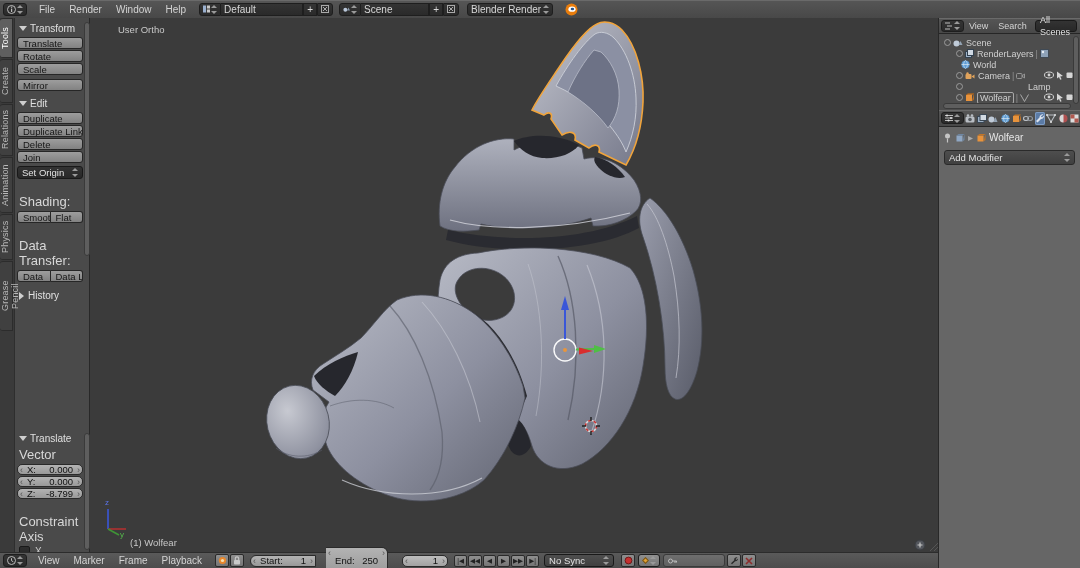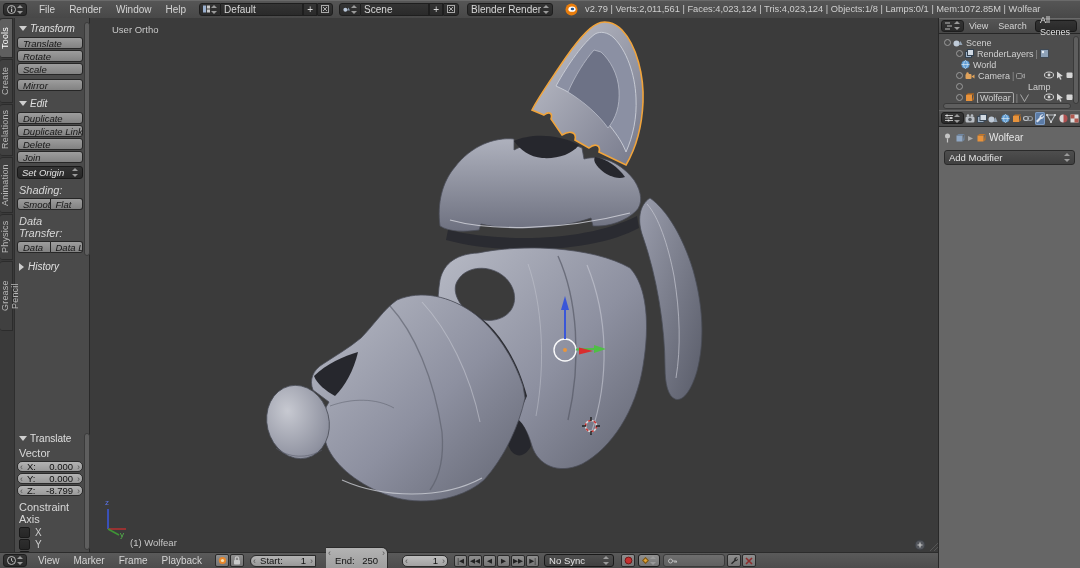--- a/index.html
+++ b/index.html
@@ -19,21 +19,21 @@
   .vtab{writing-mode:vertical-rl;transform:rotate(180deg);text-align:center;color:#b8b8b8;background:#404040;
         border:1px solid #2c2c2c;border-right:none;border-radius:0 3px 3px 0;width:13px;box-sizing:border-box;
         font-size:9px;padding:6px 0;margin-bottom:1px;letter-spacing:0.2px;}
   .vtab.active{background:#5f5f5f;color:#fff;}
   .panel-title{color:#e0e0e0;font-size:10px;padding:2px 2px;}
   .tria{display:inline-block;width:0;height:0;border-left:4px solid transparent;border-right:4px solid transparent;border-top:5px solid #cfcfcf;vertical-align:1px;margin-right:3px;}
   .tria.right{border-top:4px solid transparent;border-bottom:4px solid transparent;border-left:5px solid #cfcfcf;border-right:none;margin-right:4px;vertical-align:-1px;}
   .tbtn{background:linear-gradient(#9d9d9d,#828282);border:1px solid #262626;border-radius:3px;color:#161616;
         font-size:9.5px;height:12px;line-height:11px;padding:0 5px;margin:1px 0 0 0;box-sizing:border-box;
         white-space:nowrap;overflow:hidden;}
-  .tlabel{color:#d8d8d8;font-size:11px;padding:5px 2px 1px 2px;}
+  .tlabel{color:#d8d8d8;font-size:13px;padding:15px 2px 1px 2px;}
   .darkdd{background:linear-gradient(#333,#282828);border:1px solid #191919;border-radius:3px;color:#e2e2e2;
         font-size:9.5px;height:13px;line-height:12px;padding:0 4px;display:flex;align-items:center;box-sizing:border-box;}
   .numfield{background:linear-gradient(#b3b3b3,#999);border:1px solid #2a2a2a;border-radius:5px;color:#111;
         height:11px;line-height:10px;font-size:9.5px;display:flex;align-items:center;padding:0 9px;position:relative;box-sizing:border-box;margin-top:1px;}
   .numfield:before{content:"‹";position:absolute;left:2px;color:#555;font-size:9px;top:0;}
   .numfield:after{content:"›";position:absolute;right:2px;color:#555;font-size:9px;top:0;}
   .numfield .val{margin-left:auto;}
   .cbrow{display:flex;align-items:center;height:11px;margin-top:1px;}
   .cb{width:9px;height:9px;background:linear-gradient(#2e2e2e,#262626);border:1px solid #191919;border-radius:2px;margin:0 5px 0 2px;color:#eee;font-size:8px;line-height:8px;text-align:center;}
   .cb.checked:before{content:"✓";}
@@ -120,33 +120,32 @@
     <div class="dd" style="width:86px;margin-left:8px;">
       <span>Blender Render</span>
       <span class="updown"></span>
     </div>
 
     <svg width="13" height="13" viewBox="0 0 13 13" style="margin-left:12px;">
       <circle cx="6.5" cy="6.5" r="6" fill="#e87d0d"></circle>
       <ellipse cx="7" cy="6.2" rx="3.6" ry="2.6" fill="#fff"></ellipse>
       <ellipse cx="7.4" cy="6" rx="1.7" ry="1.3" fill="#23518d"></ellipse>
     </svg>
-    <span style="margin-left:7px;color:#cfcfcf;font-size:9.3px;white-space:nowrap;">v2.79 | Verts:2,011,561 | Faces:4,023,124 | Tris:4,023,124 | Objects:1/8 | Lamps:0/1 | Mem:1072.85M | Wolfear</span>
   </div>
 
   <div id="toolshelf">
     <div id="tabstrip">
       <div class="vtab active" style="height:40px;">Tools</div>
       <div class="vtab" style="height:44px;">Create</div>
       <div class="vtab" style="height:52px;">Relations</div>
       <div class="vtab" style="height:56px;">Animation</div>
       <div class="vtab" style="height:46px;">Physics</div>
       <div class="vtab" style="height:70px;">Grease Pencil</div>
     </div>
-    <div class="abs" style="left:17px;top:3px;width:66px;font-style:italic;">
+    <div class="abs" style="left:17px;top:3px;width:66px;">
       <div class="panel-title"><span class="tria"></span><span>Transform</span></div>
       <div class="tbtn">Translate</div>
       <div class="tbtn">Rotate</div>
       <div class="tbtn">Scale</div>
       <div class="tbtn" style="margin-top:4px;">Mirror</div>
       <div class="panel-title" style="margin-top:5px;"><span class="tria"></span><span>Edit</span></div>
       <div class="tbtn">Duplicate</div>
       <div class="tbtn">Duplicate Linked</div>
       <div class="tbtn">Delete</div>
       <div class="tbtn" style="">Join</div>
@@ -296,21 +295,21 @@
         <line x1="18" y1="511" x2="36" y2="511" stroke="#b03030" stroke-width="1.6"></line>
         <line x1="18" y1="511" x2="29" y2="517" stroke="#3f9436" stroke-width="1.6"></line>
       </g>
 
       <g>
         <circle cx="830" cy="527" r="5" fill="#53565c" stroke="#3a3c41"></circle>
         <path d="M830,524.5 L830,529.5 M827.5,527 L832.5,527" stroke="#c9c9c9" stroke-width="1.2"></path>
       </g>
       <path d="M840,533 L848,525 M844,533 L848,529" stroke="#565656" stroke-width="1"></path>
     </svg>
-    <span class="vp-label" style="left:22px;top:6px;">User Ortho</span>
+    <span class="vp-label" style="left:28px;top:6px;">User Ortho</span>
     <span class="vp-label" style="left:40px;top:519px;">(1) Wolfear</span>
     <span class="vp-label" style="left:15px;top:480px;color:#5a74e8;font-size:8px;">z</span>
     <span class="vp-label" style="left:30px;top:512px;color:#55b84c;font-size:8px;">y</span>
   </div>
 
   <div id="outliner">
     <div class="hdr">
       <div class="dd" style="width:23px;height:12px;">
         <svg width="8" height="8" viewBox="0 0 8 8">
             <path d="M0,1 H5 M2,4 H7 M0,7 H5" stroke="#bbb" stroke-width="1.2"></path>

